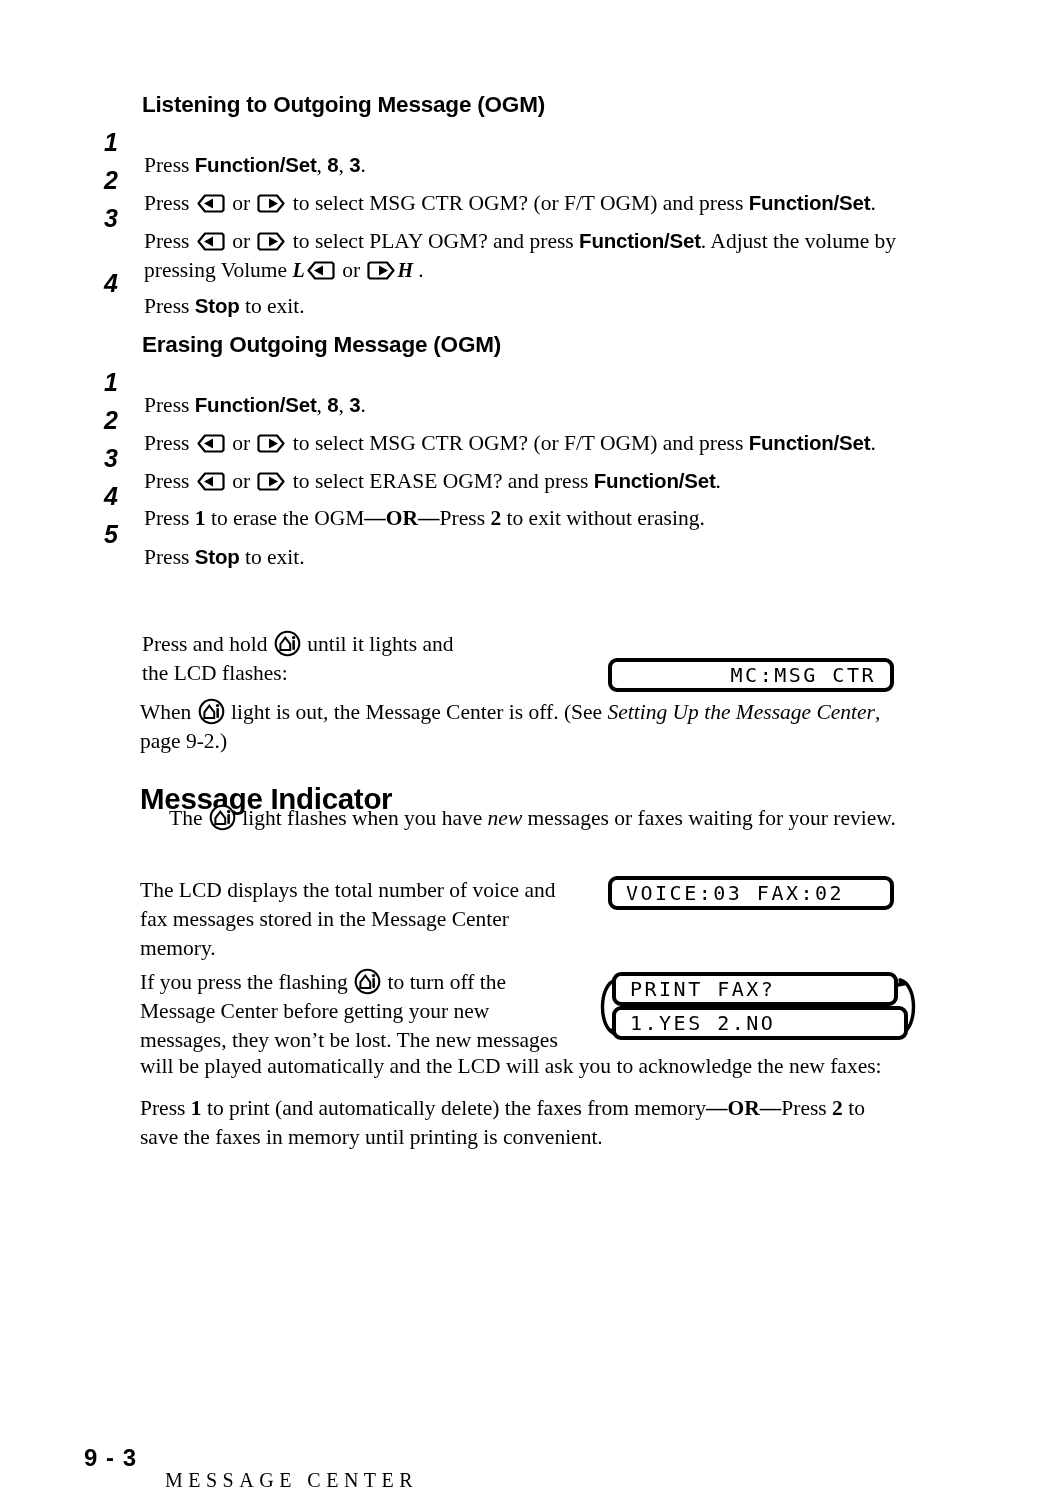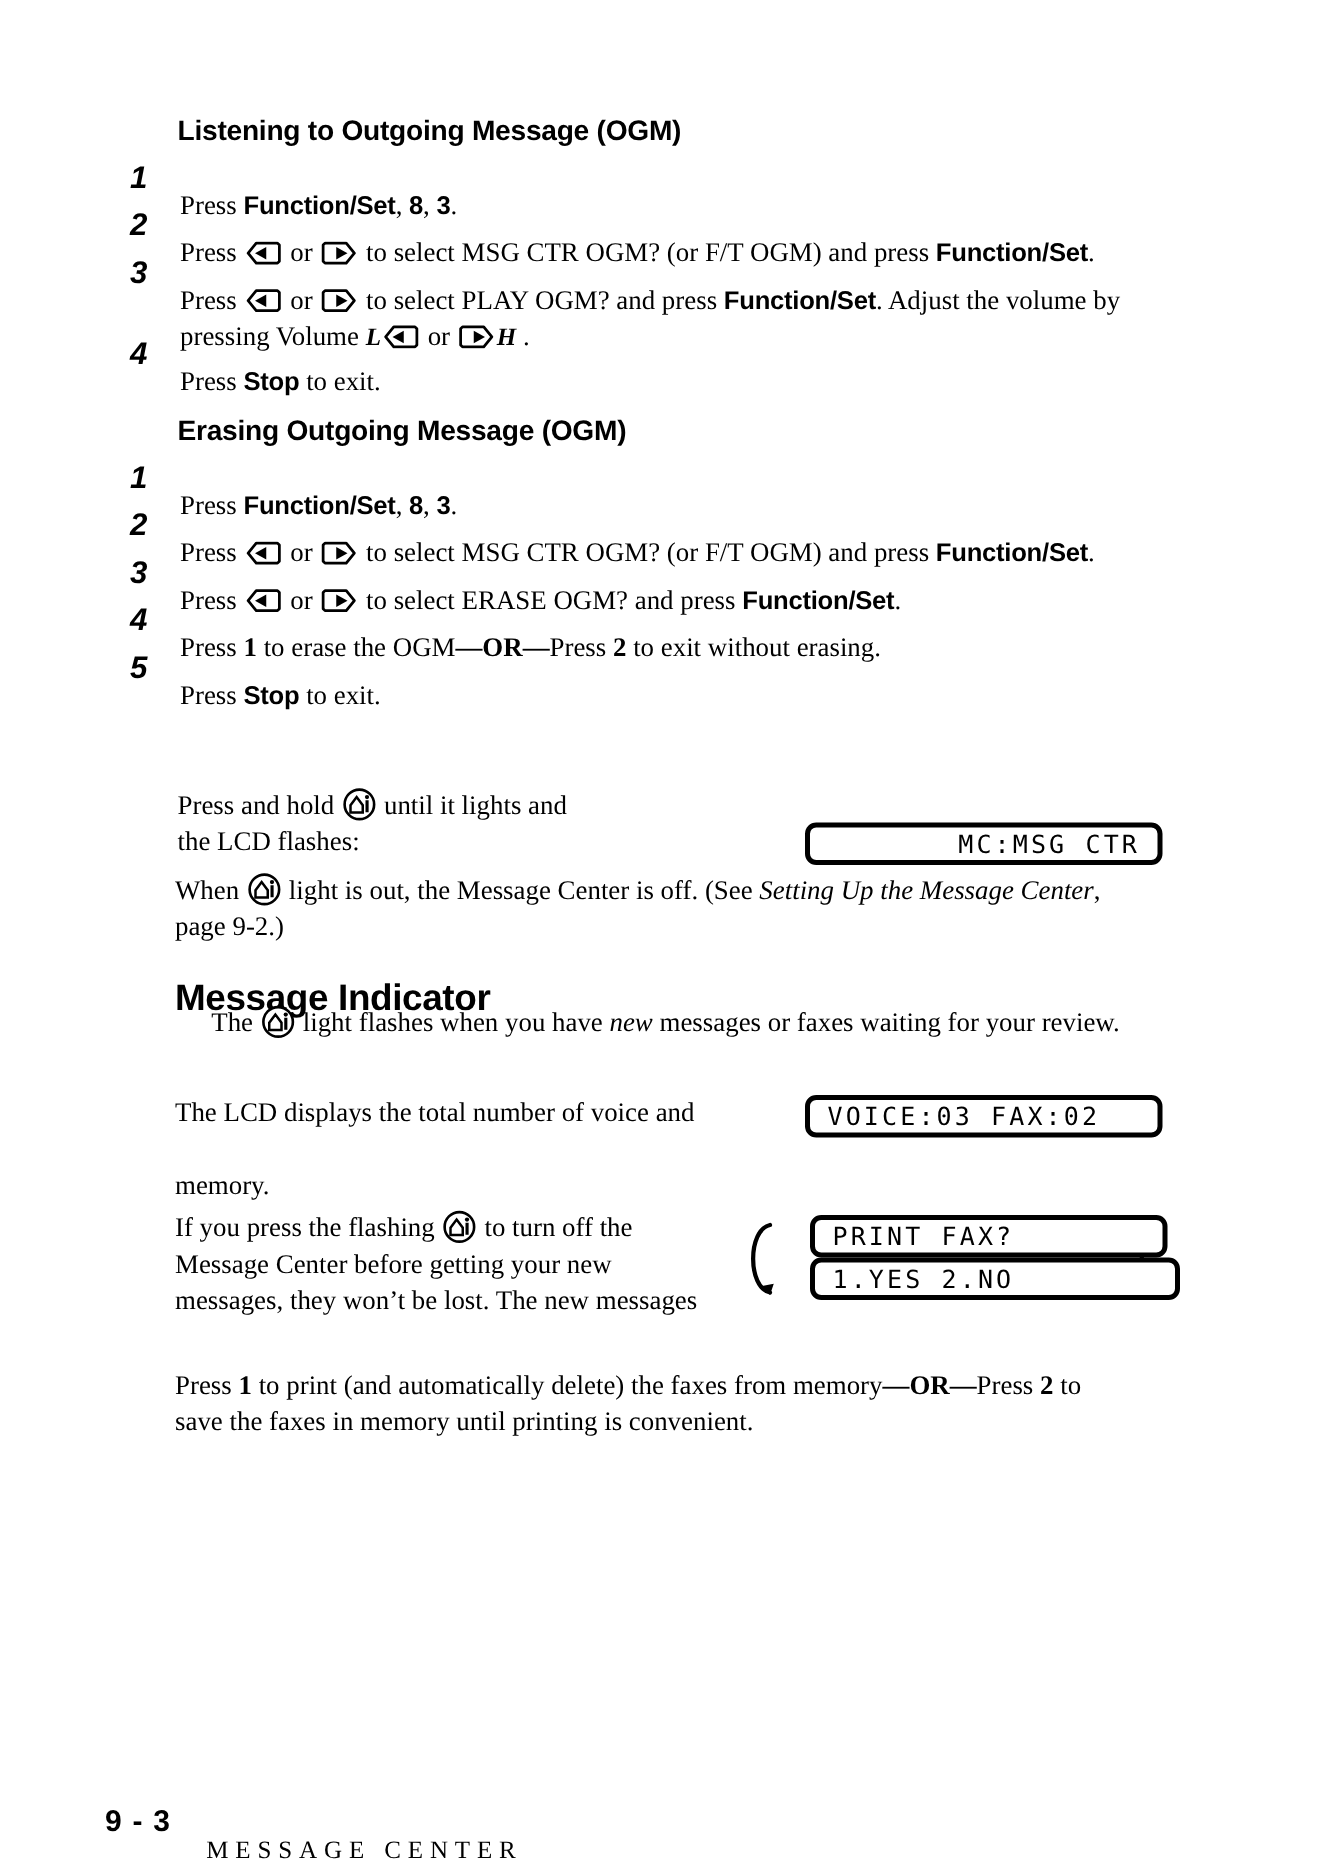--- a/index.html
+++ b/index.html
@@ -116,21 +116,20 @@
   
   .lcd {
     position: absolute;
     box-sizing: border-box;
     border: 4px solid #000;
     border-radius: 9px;
     background: #fff;
     display: flex;
     align-items: center;
     height: 34px;
-    margin-left: 36px;
   }
   .lcd .lcdtext {
     font-family: "DejaVu Sans Mono", monospace;
     font-size: 20px;
     letter-spacing: 2.5px;
     white-space: pre;
     line-height: 1;
   }
   .lcd.right { justify-content: flex-end; padding-right: 14px; }
   .lcd.left  { justify-content: flex-start; padding-left: 14px; }
@@ -268,36 +267,39 @@
   <div class="para" style="left:140px; top:804px; width:800px;margin-left:29px;">
     <span>The </span><span class="mcicon"><svg width="27" height="27" viewBox="0 0 27 27">
           <circle cx="13.5" cy="13.5" r="11.8" fill="#fff" stroke="#000" stroke-width="2.1"></circle>
           <path d="M6.4 14.2 L11.3 7.6 L16.2 14.2 L16.2 20 L6.4 20 Z" fill="#fff" stroke="#000" stroke-width="2"></path>
           <rect x="18.4" y="10.2" width="2.5" height="9.6" fill="#000"></rect>
           <circle cx="19.6" cy="7.6" r="1.7" fill="#000"></circle>
         </svg></span><span> light flashes when you have </span><span class="it">new</span><span> messages or faxes waiting for your review.</span>
   </div>
 
   <div class="para" style="left:140px; top:876px; width:460px;">
-    <span>The LCD displays the total number of voice and</span><br><br><span>memory.</span>
+    <span>The LCD displays the total number of voice and</span><br><span>fax messages stored in the Message Center</span><br><span>memory.</span>
   </div>
 
   <div class="lcd left" style="left:608px; top:876px; width:286px;">
     <span class="lcdtext">VOICE:03 FAX:02</span>
   </div>
 
   <div class="para" style="left:140px; top:968px; width:470px;">
     <span>If you press the flashing </span><span class="mcicon"><svg width="27" height="27" viewBox="0 0 27 27">
           <circle cx="13.5" cy="13.5" r="11.8" fill="#fff" stroke="#000" stroke-width="2.1"></circle>
           <path d="M6.4 14.2 L11.3 7.6 L16.2 14.2 L16.2 20 L6.4 20 Z" fill="#fff" stroke="#000" stroke-width="2"></path>
           <rect x="18.4" y="10.2" width="2.5" height="9.6" fill="#000"></rect>
           <circle cx="19.6" cy="7.6" r="1.7" fill="#000"></circle>
         </svg></span><span> to turn off the</span><br><span>Message Center before getting your new</span><br><span>messages, they won’t be lost. The new messages</span>
   </div>
 
+  <div class="para" style="left:140px; top:1052px; width:800px;">
+    <span>will be played automatically and the LCD will ask you to acknowledge the new faxes:</span>
+  </div>
 
   <div class="cycle-arrows" style="left:588px; top:968px; width:340px; height:78px;">
     <svg width="340" height="78" viewBox="0 0 340 78">
       <path d="M28 12 C10 16, 10 62, 28 66" fill="none" stroke="#000" stroke-width="3.4" stroke-linecap="round"></path>
       <path d="M31 59 L28 68 L21 61 Z" fill="#000"></path>
       <path d="M312 12 C330 16, 330 62, 312 66" fill="none" stroke="#000" stroke-width="3.4" stroke-linecap="round"></path>
       <path d="M309 19 L312 10 L319 17 Z" fill="#000"></path>
     </svg>
   </div>
 

